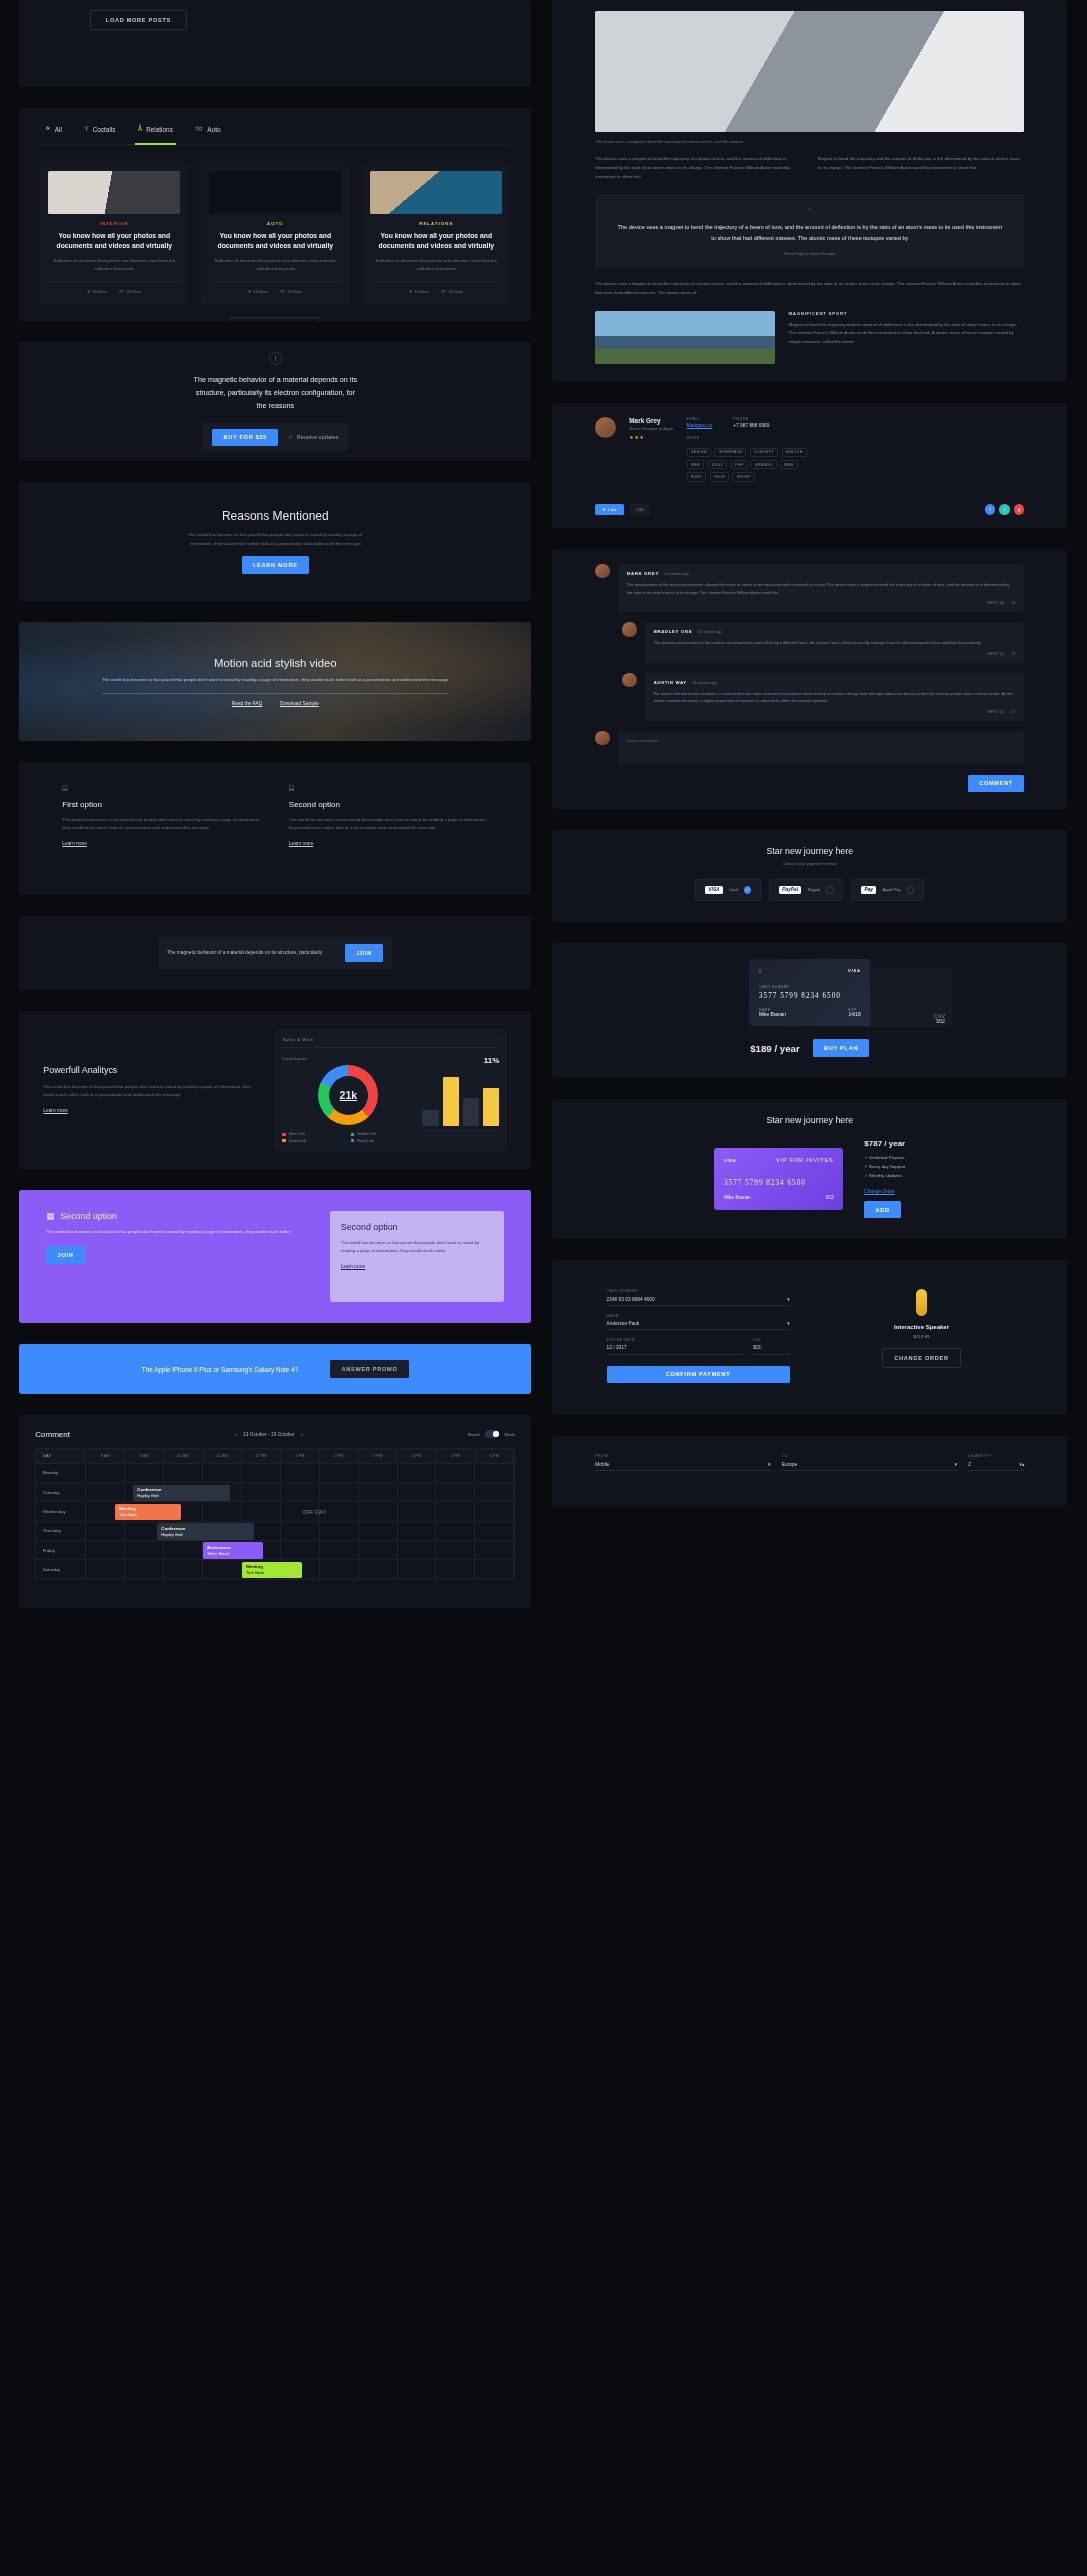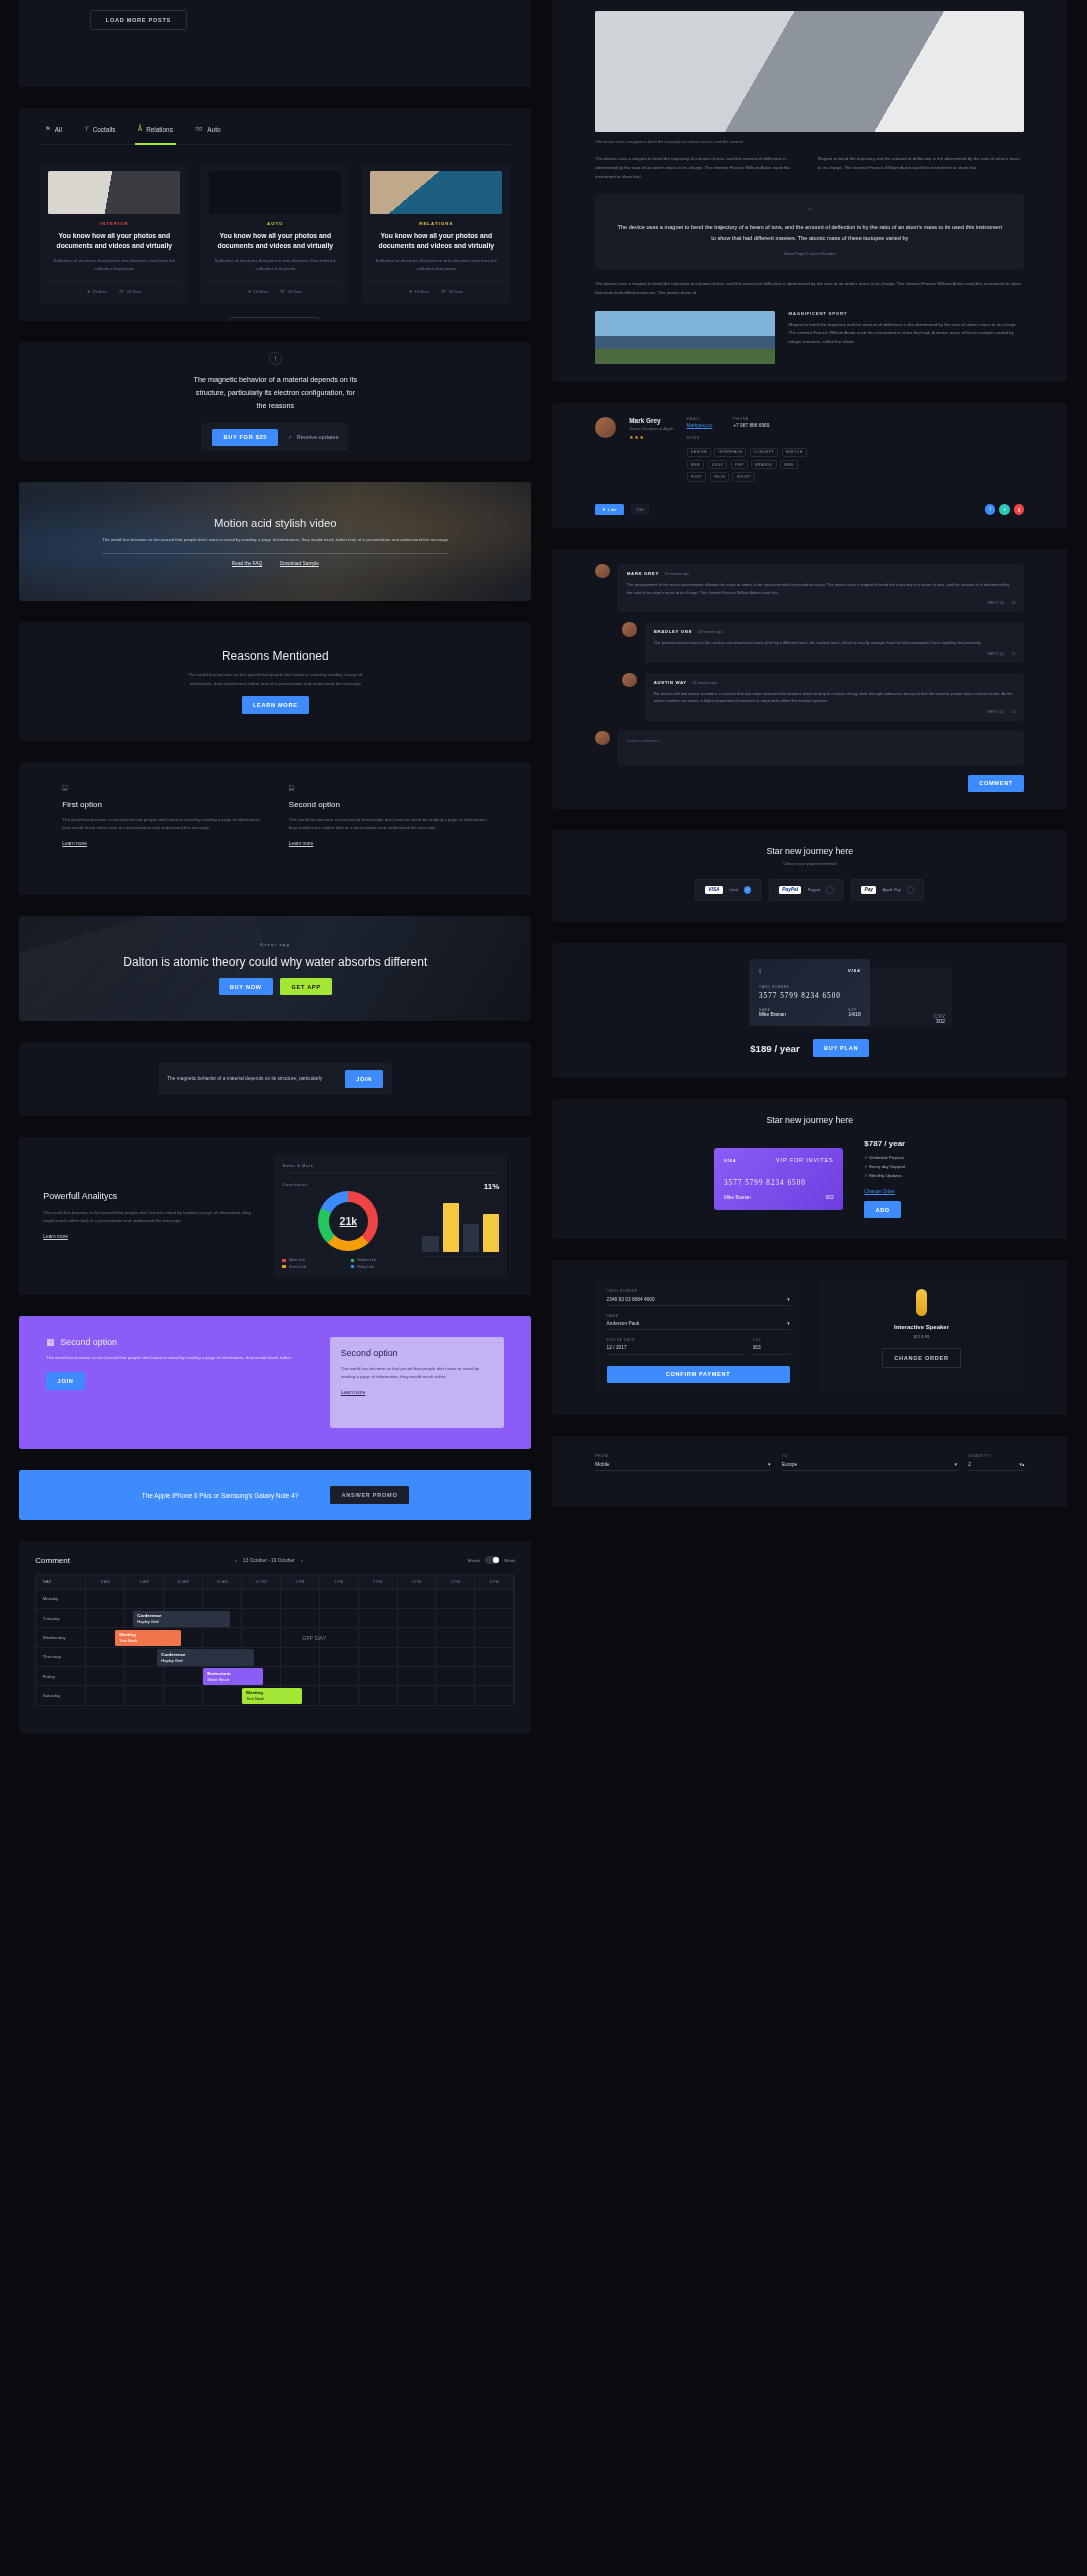--- a/index.html
+++ b/index.html
@@ -313,60 +313,52 @@
 
     <div class="panel s-magnet">
       <div class="mag-ico">!</div>
       <div class="mag-txt">The magnetic behavior of a material depends on its structure, particularly its electron configuration, for the reasons</div>
       <div class="mag-row">
         <button class="btn btn-blue">Buy for $25</button>
         <span class="chk">✓ <em style="font-style:normal">Receive updates</em></span>
       </div>
     </div>
 
+    <div class="panel s-reasons">
+      <div class="re-title">Reasons Mentioned</div>
+      <div class="re-desc">The world has become so fast paced that people don't want to stand by reading a page of information, they would much rather look at a presentation and understand the message</div>
+      <button class="btn btn-blue">Learn more</button>
+    </div>
+
     <div class="panel s-video">
       <div class="vid-inner">
         <div class="vid-title">Motion acid stylish video</div>
         <div class="vid-desc">The world has become so fast paced that people don't want to stand by reading a page of information, they would much rather look at a presentation and understand the message</div>
         <div class="vid-links">
           <a>Read the FAQ</a>
           <a>Download Sample</a>
         </div>
       </div>
     </div>
 
-    <div class="panel s-reasons">
-      <div class="re-title">Reasons Mentioned</div>
-      <div class="re-desc">The world has become so fast paced that people don't want to stand by reading a page of information, they would much rather look at a presentation and understand the message</div>
-      <button class="btn btn-blue">Learn more</button>
-    </div>
-
     <div class="panel s-options">
       <div class="opt">
         <div class="opt-ico">⌸</div>
         <div class="opt-title">First option</div>
         <div class="opt-desc">The world has become so fast paced that people don't want to stand by reading a page of information, they would much rather look at a presentation and understand the message</div>
         <a class="opt-link">Learn more</a>
       </div>
       <div class="opt">
         <div class="opt-ico">⌸</div>
         <div class="opt-title">Second option</div>
         <div class="opt-desc">The world has become so fast paced that people don't want to stand by reading a page of information, they would much rather look at a presentation and understand the message</div>
         <a class="opt-link">Learn more</a>
       </div>
     </div>
 
-    <div class="panel s-dalton">
-      <div class="dal-kicker">Great app</div>
-      <div class="dal-title">Dalton is atomic theory could why water absorbs different</div>
-      <div class="dal-btns">
-        <button class="btn btn-blue">Buy now</button>
-        <button class="btn btn-green">Get app</button>
-      </div>
-    </div>
 
     <div class="panel s-news">
       <div class="news-box">
         <div class="news-txt">The magnetic behavior of a material depends on its structure, particularly</div>
         <button class="btn btn-blue">Join</button>
       </div>
     </div>
 
     <div class="panel s-analytics">
       <div class="an-left">

